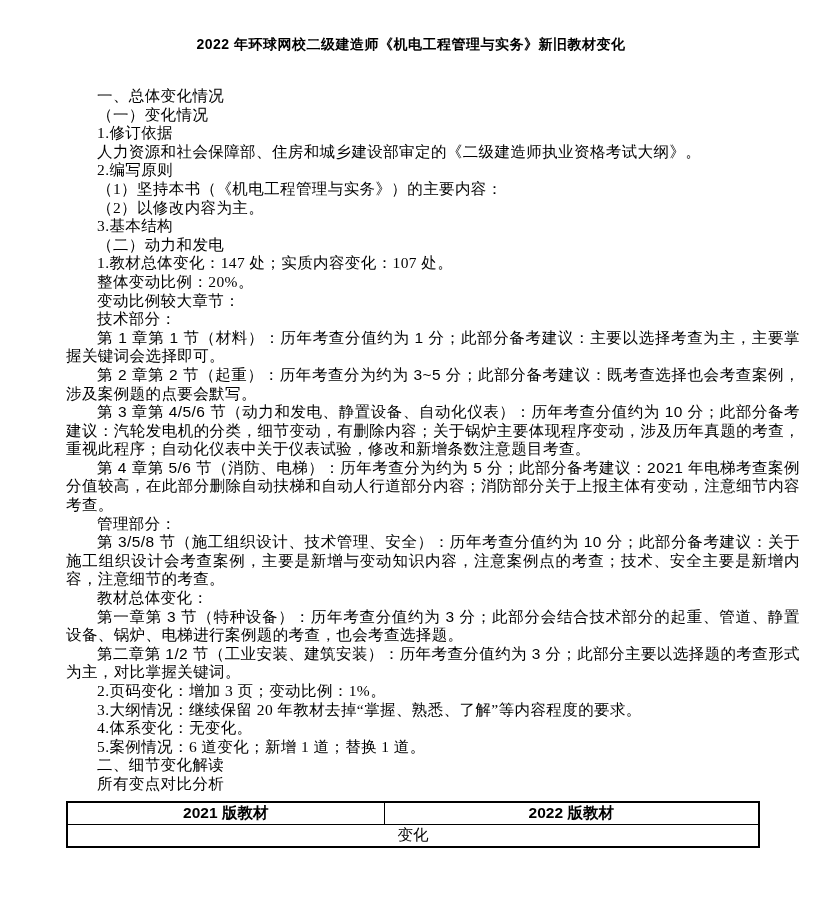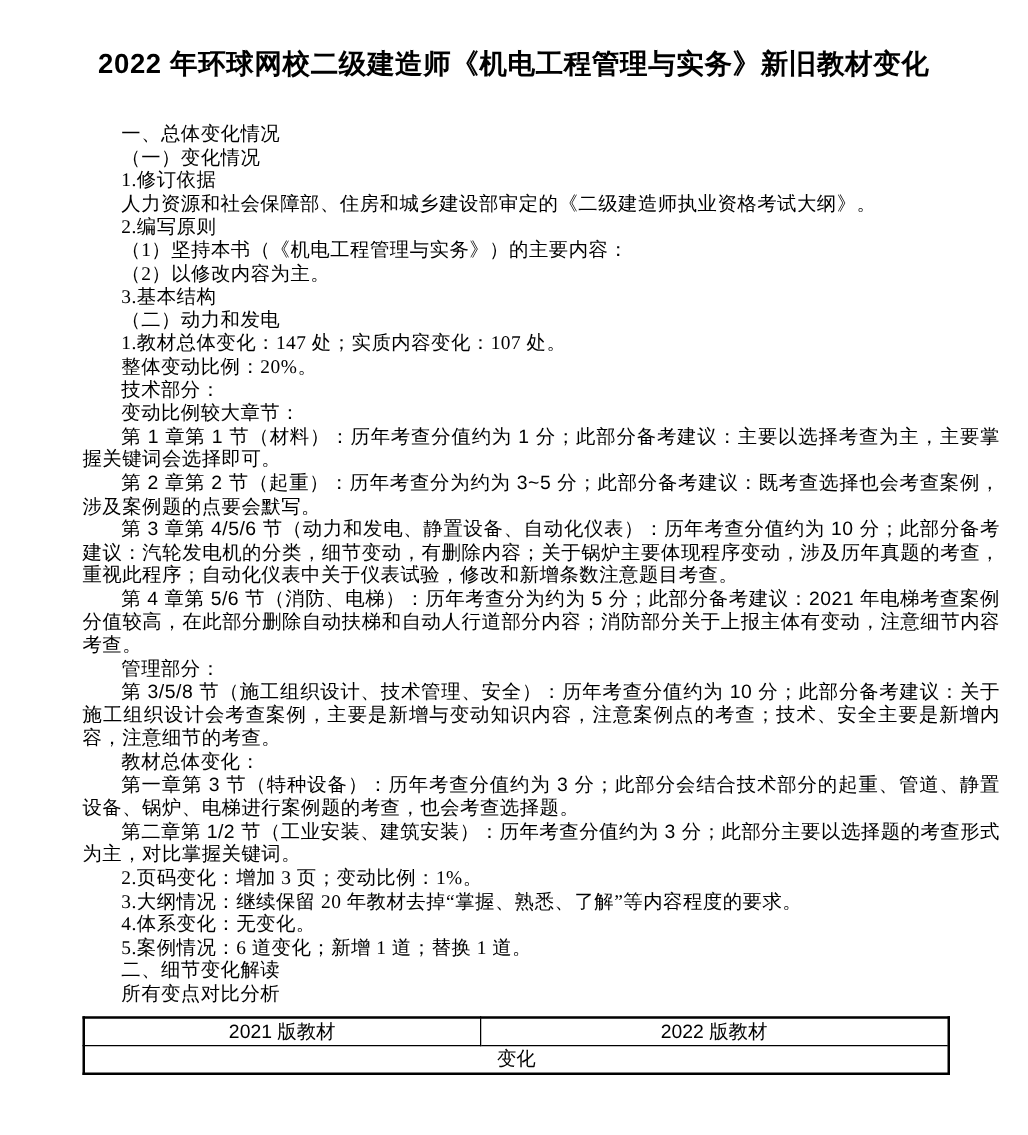--- a/index.html
+++ b/index.html
@@ -12,21 +12,21 @@
     background: #ffffff;
     color: #000000;
     font-family: "Liberation Serif", "DejaVu Serif", serif;
     overflow: hidden;
   }
   .doc-title {
     margin-top: 36px;
     text-align: center;
     font-family: "Liberation Sans", "DejaVu Sans", sans-serif;
     font-weight: bold;
-    font-size: 22px;
+    font-size: 14px;
     letter-spacing: 0.5px;
   }
   .content {
     margin: 33px 22px 0 66px;
     width: 734px;
     font-size: 15.5px;
     line-height: 18.6px;
     letter-spacing: 0.4px;
     text-align: justify;
   }
@@ -49,21 +49,21 @@
   table.cmp td {
     border: 1.5px solid #000000;
     text-align: center;
     vertical-align: middle;
     height: 21px;
     padding: 0;
   }
   table.cmp { border: 2px solid #000000; }
   td.hdr {
     font-family: "Liberation Sans", "DejaVu Sans", sans-serif;
-    font-weight: normal;
+    font-weight: bold;
     margin-left: 46px;
   }
   td.col-old { width: 317px; }
 </style>
 </head>
 <body>
 
 <div class="page">
 
   <div class="doc-title">2022 年环球网校二级建造师《机电工程管理与实务》新旧教材变化</div>
@@ -73,22 +73,22 @@
       <p>（一）变化情况</p>
       <p>1.修订依据</p>
       <p>人力资源和社会保障部、住房和城乡建设部审定的《二级建造师执业资格考试大纲》。</p>
       <p>2.编写原则</p>
       <p>（1）坚持本书（《机电工程管理与实务》）的主要内容：</p>
       <p>（2）以修改内容为主。</p>
       <p>3.基本结构</p>
       <p>（二）动力和发电</p>
       <p>1.教材总体变化：147 处；实质内容变化：107 处。</p>
       <p>整体变动比例：20%。</p>
+      <p class="bold">变动比例较大章节：</p>
       <p class="bold">技术部分：</p>
-      <p class="bold">变动比例较大章节：</p>
       <p class="bold">第 1 章第 1 节（材料）：历年考查分值约为 1 分；此部分备考建议：主要以选择考查为主，主要掌握关键词会选择即可。</p>
       <p class="bold">第 2 章第 2 节（起重）：历年考查分为约为 3~5 分；此部分备考建议：既考查选择也会考查案例，涉及案例题的点要会默写。</p>
       <p class="bold">第 3 章第 4/5/6 节（动力和发电、静置设备、自动化仪表）：历年考查分值约为 10 分；此部分备考建议：汽轮发电机的分类，细节变动，有删除内容；关于锅炉主要体现程序变动，涉及历年真题的考查，重视此程序；自动化仪表中关于仪表试验，修改和新增条数注意题目考查。</p>
       <p class="bold">第 4 章第 5/6 节（消防、电梯）：历年考查分为约为 5 分；此部分备考建议：2021 年电梯考查案例分值较高，在此部分删除自动扶梯和自动人行道部分内容；消防部分关于上报主体有变动，注意细节内容考查。</p>
       <p class="bold">管理部分：</p>
       <p class="bold">第 3/5/8 节（施工组织设计、技术管理、安全）：历年考查分值约为 10 分；此部分备考建议：关于施工组织设计会考查案例，主要是新增与变动知识内容，注意案例点的考查；技术、安全主要是新增内容，注意细节的考查。</p>
       <p class="bold">教材总体变化：</p>
       <p class="bold">第一章第 3 节（特种设备）：历年考查分值约为 3 分；此部分会结合技术部分的起重、管道、静置设备、锅炉、电梯进行案例题的考查，也会考查选择题。</p>
       <p class="bold">第二章第 1/2 节（工业安装、建筑安装）：历年考查分值约为 3 分；此部分主要以选择题的考查形式为主，对比掌握关键词。</p>
       <p>2.页码变化：增加 3 页；变动比例：1%。</p>

